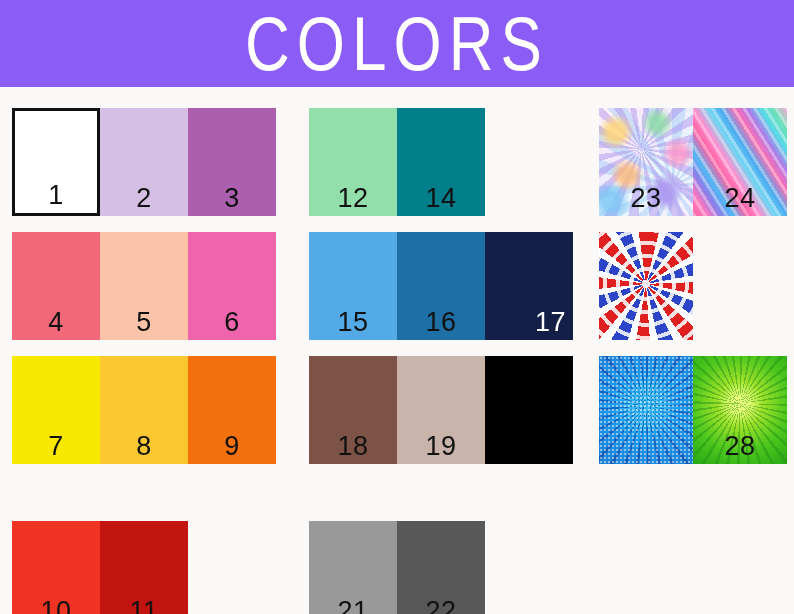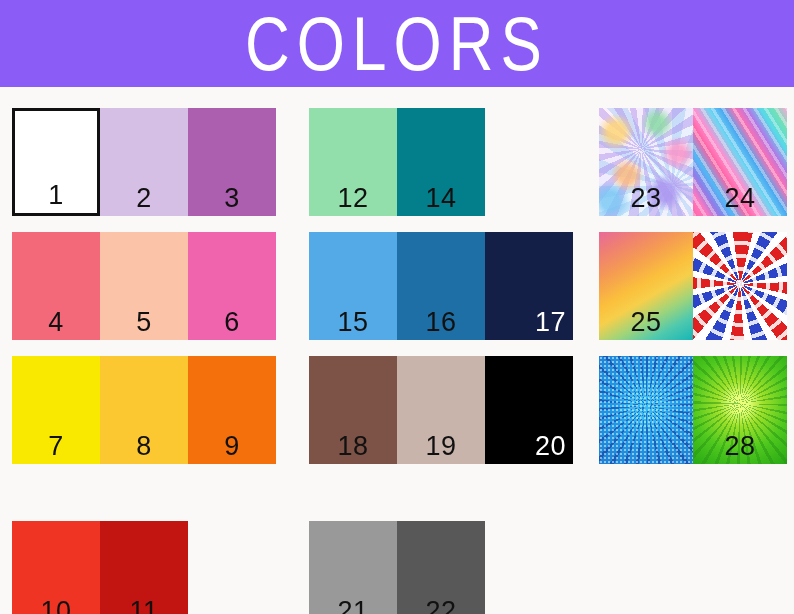--- a/index.html
+++ b/index.html
@@ -261,21 +261,20 @@
       <div class="swatch">
         <div class="fill" style="background: rgb(124, 83, 70);"></div>
         <div class="swatch-label">18</div>
       </div>
       <div class="swatch">
         <div class="fill" style="background: rgb(201, 180, 171);"></div>
         <div class="swatch-label">19</div>
       </div>
       <div class="swatch">
         <div class="fill" style="background: rgb(0, 0, 0);"></div>
-        <div class="swatch-label light">20</div>
       </div>
     </div>
     <div class="swatch-group col-b row-4">
       <div class="swatch">
         <div class="fill" style="background: rgb(153, 153, 153);"></div>
         <div class="swatch-label">21</div>
       </div>
       <div class="swatch">
         <div class="fill" style="background: rgb(88, 88, 88);"></div>
         <div class="swatch-label">22</div>
@@ -286,24 +285,20 @@
         <div class="fill pat-pastel-tiedye"></div>
         <div class="swatch-label">23</div>
       </div>
       <div class="swatch">
         <div class="fill pat-rainbow-strokes"></div>
         <div class="swatch-label">24</div>
       </div>
     </div>
     <div class="swatch-group col-c row-2">
       <div class="swatch">
-        <div class="fill pat-gradient-warm-cool"></div>
-        <div class="swatch-label">25</div>
-      </div>
-      <div class="swatch">
         <div class="fill pat-rwb-spiral"></div>
       </div>
     </div>
     <div class="swatch-group col-c row-3">
       <div class="swatch">
         <div class="fill pat-blue-burst"></div>
       </div>
       <div class="swatch">
         <div class="fill pat-green-burst"></div>
         <div class="swatch-label">28</div>

